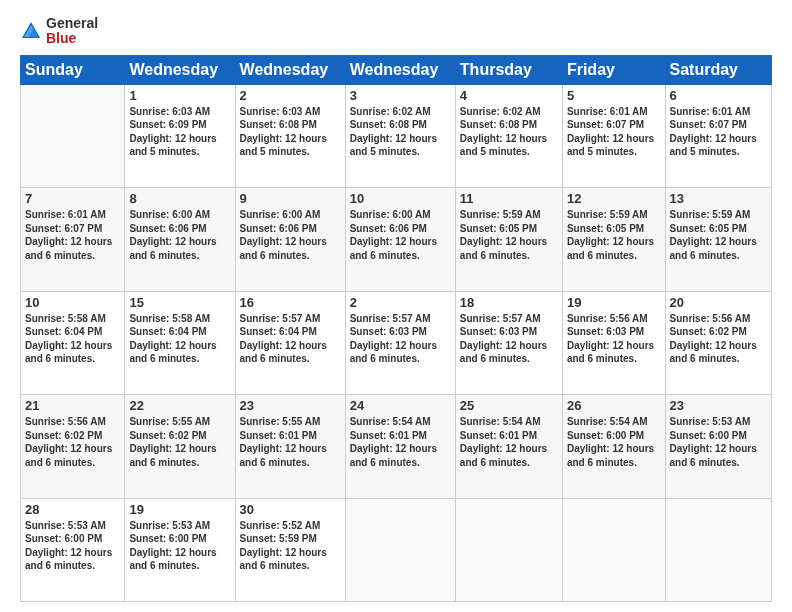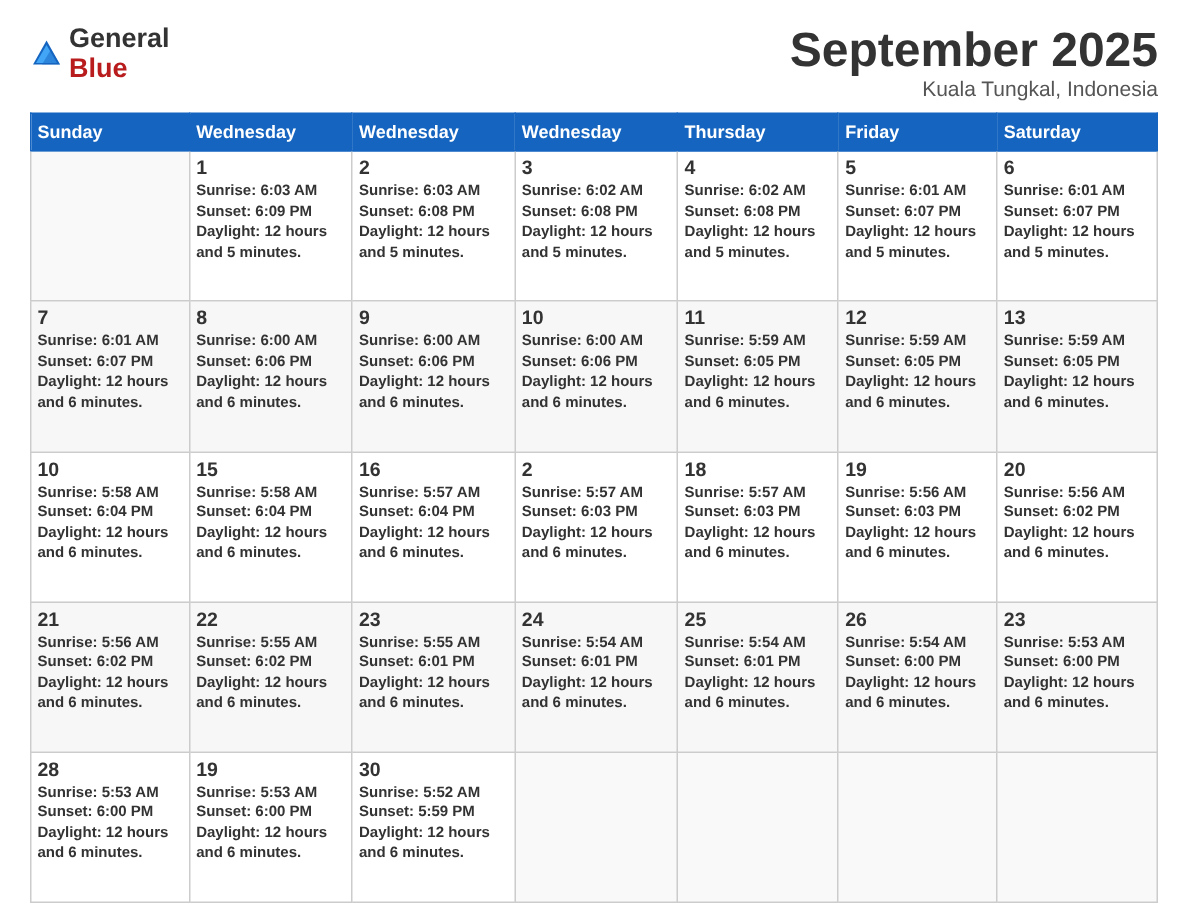--- a/index.html
+++ b/index.html
@@ -23,21 +23,21 @@
       align-items: flex-start;
       margin-bottom: 8px;
     }
     .logo {
       display: flex;
       align-items: center;
     }
     .logo-text {
       display: flex;
       flex-direction: column;
-      font-size: 18px;
+      font-size: 14px;
       font-weight: bold;
       line-height: 1.1;
     }
     .logo-general { color: #333; }
     .logo-blue { color: #b91c1c; }
     .logo-icon {
       width: 22px;
       height: 22px;
       margin-right: 4px;
     }
@@ -56,21 +56,21 @@
     }
     .calendar {
       width: 100%;
       border-collapse: collapse;
       flex: 1;
       font-size: 10.5px;
     }
     .calendar thead tr th {
       background: #1565c0;
       color: #fff;
-      font-size: 12px;
+      font-size: 16px;
       font-weight: bold;
       padding: 5px 4px;
       text-align: left;
       border: 1px solid #1565c0;
     }
     .calendar tbody tr td {
       vertical-align: top;
       border: 1px solid #ccc;
       padding: 3px 4px;
       width: 113px;
@@ -104,24 +104,20 @@
       <svg class="logo-icon" viewBox="0 0 22 22">
         <polygon points="11,2 20,18 2,18" fill="#1565c0"></polygon>
         <polygon points="11,5 18,17 4,17" fill="#42a5f5"></polygon>
         <polygon points="14,8 20,18 8,18" fill="#1565c0" opacity="0.5"></polygon>
       </svg>
       <div class="logo-text">
         <span class="logo-general">General</span>
         <span class="logo-blue">Blue</span>
       </div>
     </div>
-    <div class="title-area">
-      <div class="month-title">September 2025</div>
-      <div class="subtitle">Kuala Tungkal, Indonesia</div>
-    </div>
   </div>
 
   <table class="calendar">
     <thead>
       <tr>
 
       <th>Sunday</th>
           <th>Wednesday</th>
           <th>Wednesday</th>
           <th>Wednesday</th>

